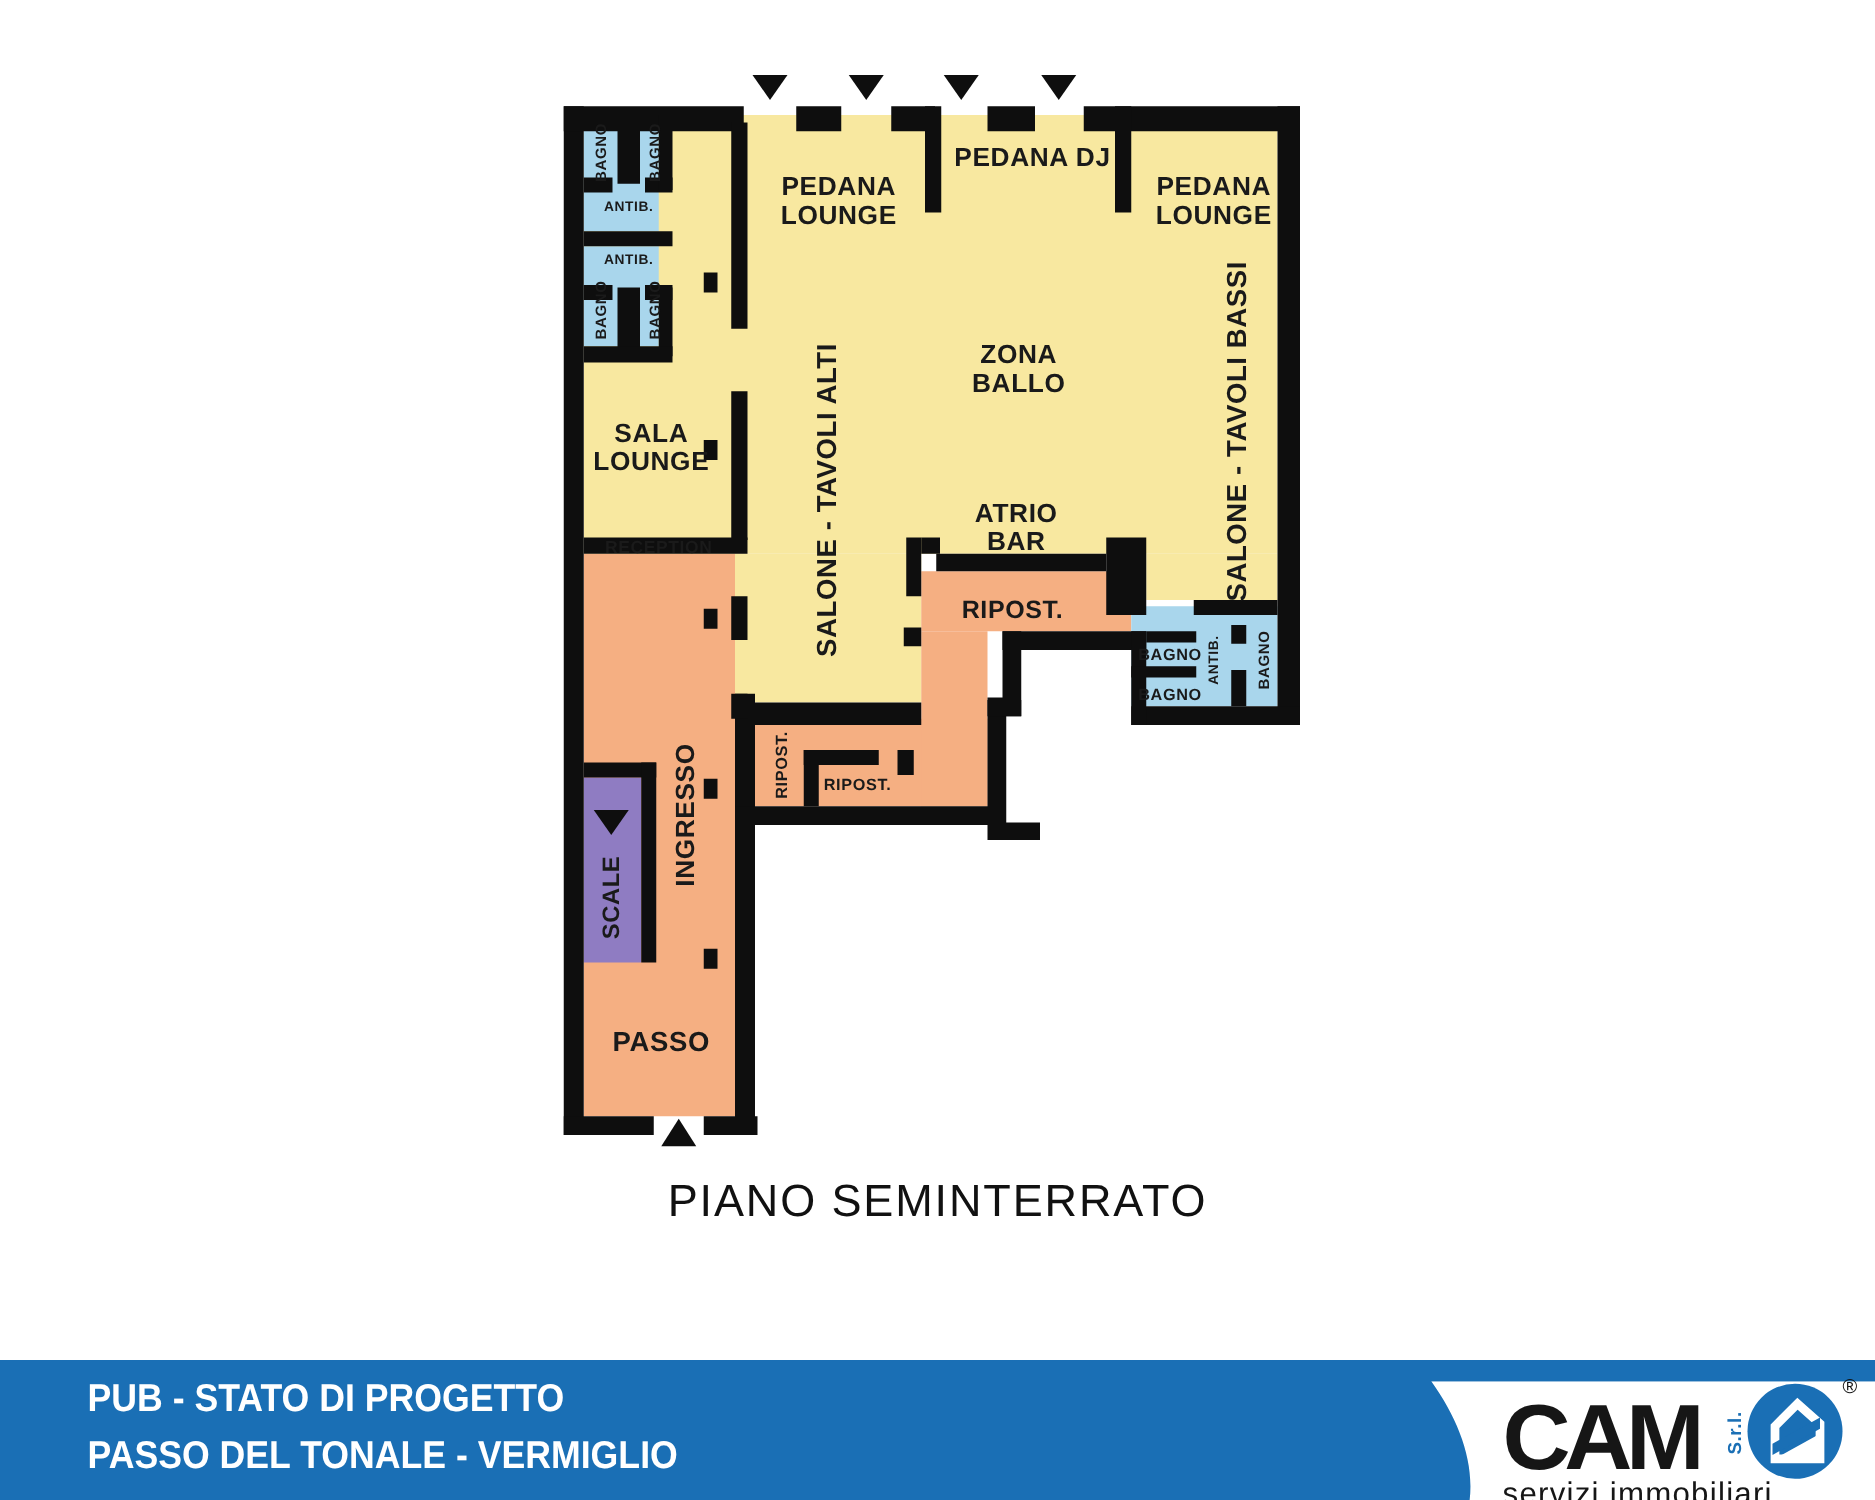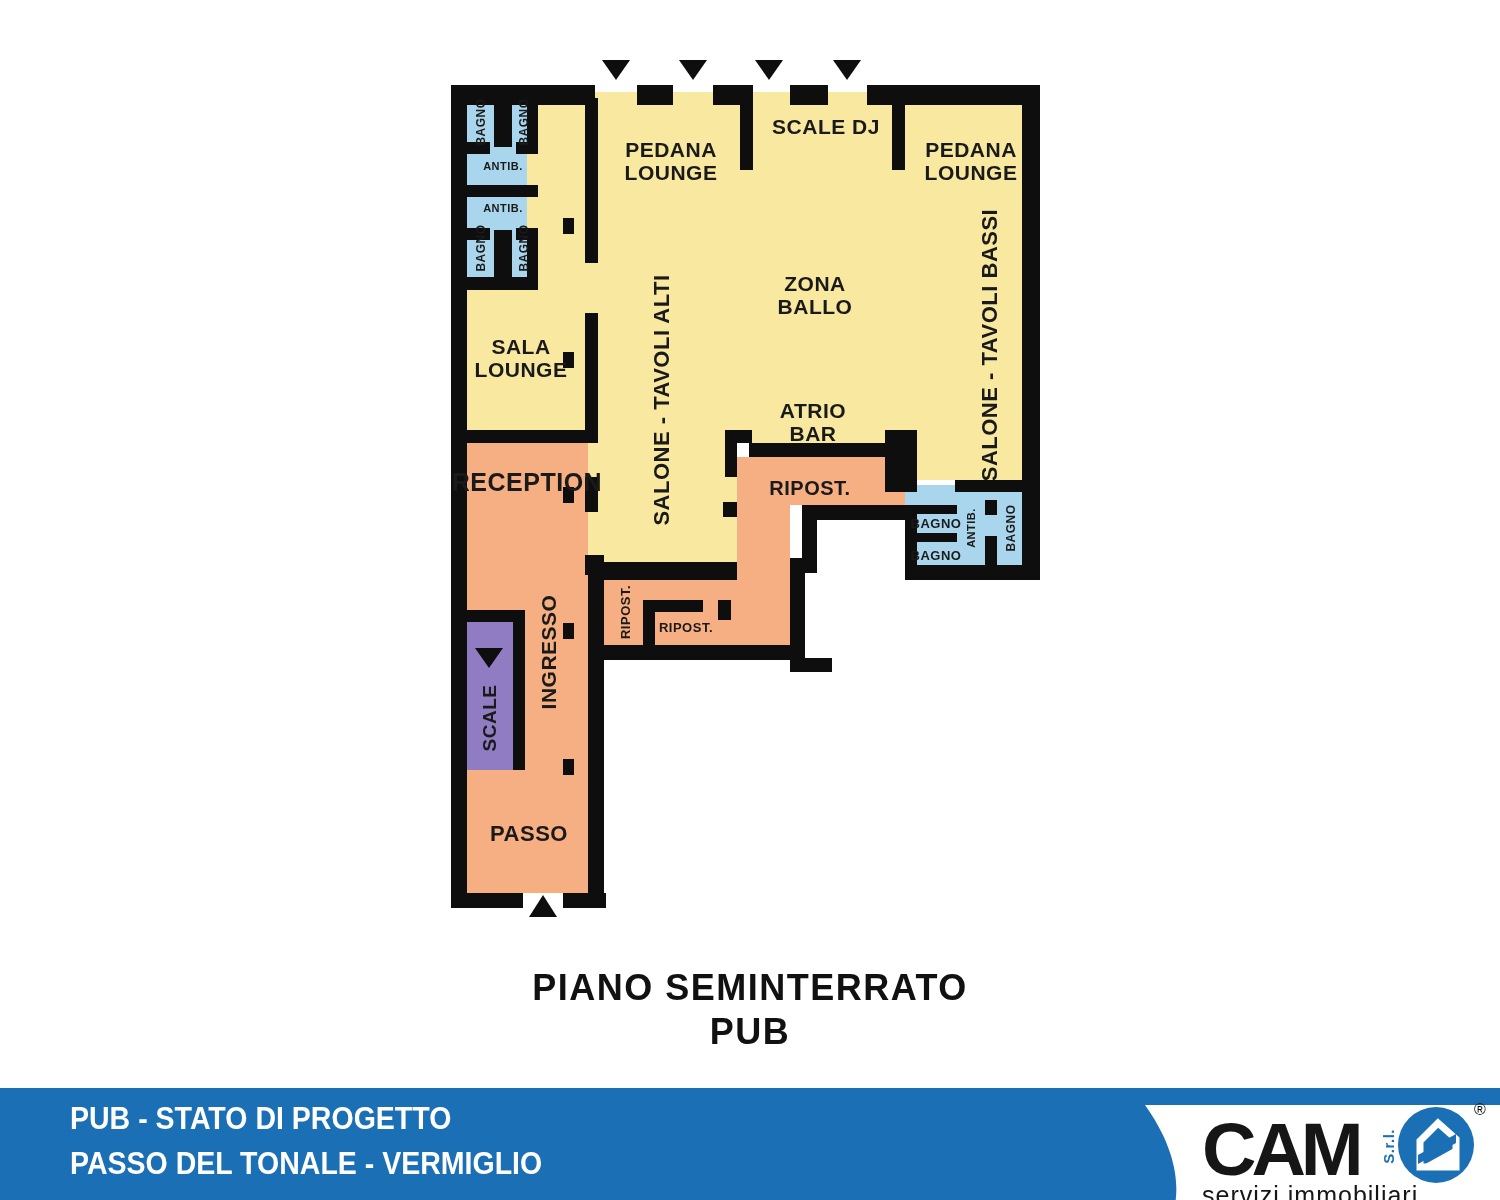--- a/index.html
+++ b/index.html
@@ -9,22 +9,22 @@
   .room{position:absolute;}
   .w{position:absolute;background:#0e0e0e;}
   .lbl{position:absolute;font-weight:700;color:#1a1a1a;text-align:center;
        transform:translate(-50%,-50%);letter-spacing:.5px;line-height:1.08;white-space:pre-line;}
   .vlbl{position:absolute;font-weight:700;color:#1a1a1a;writing-mode:vertical-rl;
         transform:translate(-50%,-50%) rotate(180deg);letter-spacing:.5px;white-space:nowrap;}
   .td{position:absolute;width:0;height:0;border-left:14px solid transparent;
       border-right:14px solid transparent;border-top:20px solid #0e0e0e;}
   .tu{position:absolute;width:0;height:0;border-left:14px solid transparent;
       border-right:14px solid transparent;border-bottom:22px solid #0e0e0e;}
-  .title{position:absolute;left:0;top:966px;width:1500px;text-align:center;color:#111;
-         font-size:36px;font-weight:700;letter-spacing:1.5px;line-height:44px;}
+  .title{position:absolute;left:0;top:939px;width:1500px;text-align:center;color:#111;
+         font-size:36px;font-weight:400;letter-spacing:1.5px;line-height:44px;}
   .footer{position:absolute;left:0;top:1088px;width:1500px;height:112px;background:#1A6FB5;}
   .footer-text{position:absolute;left:70px;top:8px;color:#fff;font-weight:700;
                font-size:31px;line-height:45px;transform:scaleX(.92);transform-origin:left top;
                letter-spacing:0;}
   .logo-panel{position:absolute;right:0;top:17px;width:370px;height:112px;}
   .cam{position:absolute;left:72px;top:2px;font-size:74px;font-weight:700;color:#161616;
        letter-spacing:-5px;transform:scaleX(1.02);transform-origin:left top;}
   .srl{position:absolute;left:250px;top:24px;color:#1A6FB5;font-size:15px;font-weight:700;
        writing-mode:vertical-rl;transform:rotate(180deg);letter-spacing:.5px;}
   .logo-circle{position:absolute;left:268px;top:2px;width:76px;height:76px;border-radius:50%;
@@ -118,25 +118,25 @@
     <i class="w" style="left:563px;top:759px;width:11px;height:16px"></i>
 
     <i class="td" style="left:602px;top:60px"></i>
     <i class="td" style="left:679px;top:60px"></i>
     <i class="td" style="left:755px;top:60px"></i>
     <i class="td" style="left:833px;top:60px"></i>
     <i class="tu" style="left:529px;top:895px"></i>
     <i class="td" style="left:475px;top:648px"></i>
 
     <div class="lbl" style="left:671px;top:162px;width:130px;font-size:21px">PEDANA LOUNGE</div>
-    <div class="lbl" style="left:826px;top:127px;width:220px;font-size:21px">SCALE DJ</div>
+    <div class="lbl" style="left:826px;top:127px;width:220px;font-size:21px">PEDANA DJ</div>
     <div class="lbl" style="left:971px;top:162px;width:130px;font-size:21px">PEDANA LOUNGE</div>
     <div class="lbl" style="left:815px;top:296px;width:110px;font-size:21px">ZONA BALLO</div>
     <div class="lbl" style="left:521px;top:359px;width:110px;font-size:21px">SALA LOUNGE</div>
-    <div class="lbl" style="left:527px;top:482px;width:160px;font-size:25px">RECEPTION</div>
+    <div class="lbl" style="left:527px;top:438px;width:160px;font-size:14px">RECEPTION</div>
     <div class="lbl" style="left:813px;top:423px;width:100px;font-size:21px">ATRIO BAR</div>
     <div class="lbl" style="left:810px;top:489px;width:120px;font-size:20px">RIPOST.</div>
     <div class="vlbl" style="left:662px;top:400px;font-size:22px">SALONE - TAVOLI ALTI</div>
     <div class="vlbl" style="left:990px;top:345px;font-size:22px">SALONE - TAVOLI BASSI</div>
     <div class="vlbl" style="left:625px;top:612px;font-size:13px">RIPOST.</div>
     <div class="lbl" style="left:686px;top:628px;width:80px;font-size:13px">RIPOST.</div>
     <div class="vlbl" style="left:549px;top:652px;font-size:21px">INGRESSO</div>
     <div class="vlbl" style="left:490px;top:718px;font-size:19px">SCALE</div>
     <div class="lbl" style="left:529px;top:834px;width:100px;font-size:22px">PASSO</div>
 
@@ -148,21 +148,20 @@
     <div class="vlbl" style="left:524px;top:248px;font-size:12px">BAGNO</div>
 
     <div class="lbl" style="left:936px;top:524px;width:70px;font-size:13px">BAGNO</div>
     <div class="lbl" style="left:936px;top:556px;width:70px;font-size:13px">BAGNO</div>
     <div class="vlbl" style="left:971px;top:528px;font-size:11px">ANTIB.</div>
     <div class="vlbl" style="left:1011px;top:528px;font-size:12px">BAGNO</div>
   </div>
 
   <div class="title">
     <div>PIANO SEMINTERRATO</div>
-    <div>PUB</div>
   </div>
 
   <div class="footer">
     <div class="footer-text">
       <div>PUB - STATO DI PROGETTO</div>
       <div>PASSO DEL TONALE - VERMIGLIO</div>
     </div>
 
     <div class="logo-panel">
       <svg width="370" height="112" viewBox="0 0 370 112" style="position:absolute;left:0;top:0">

